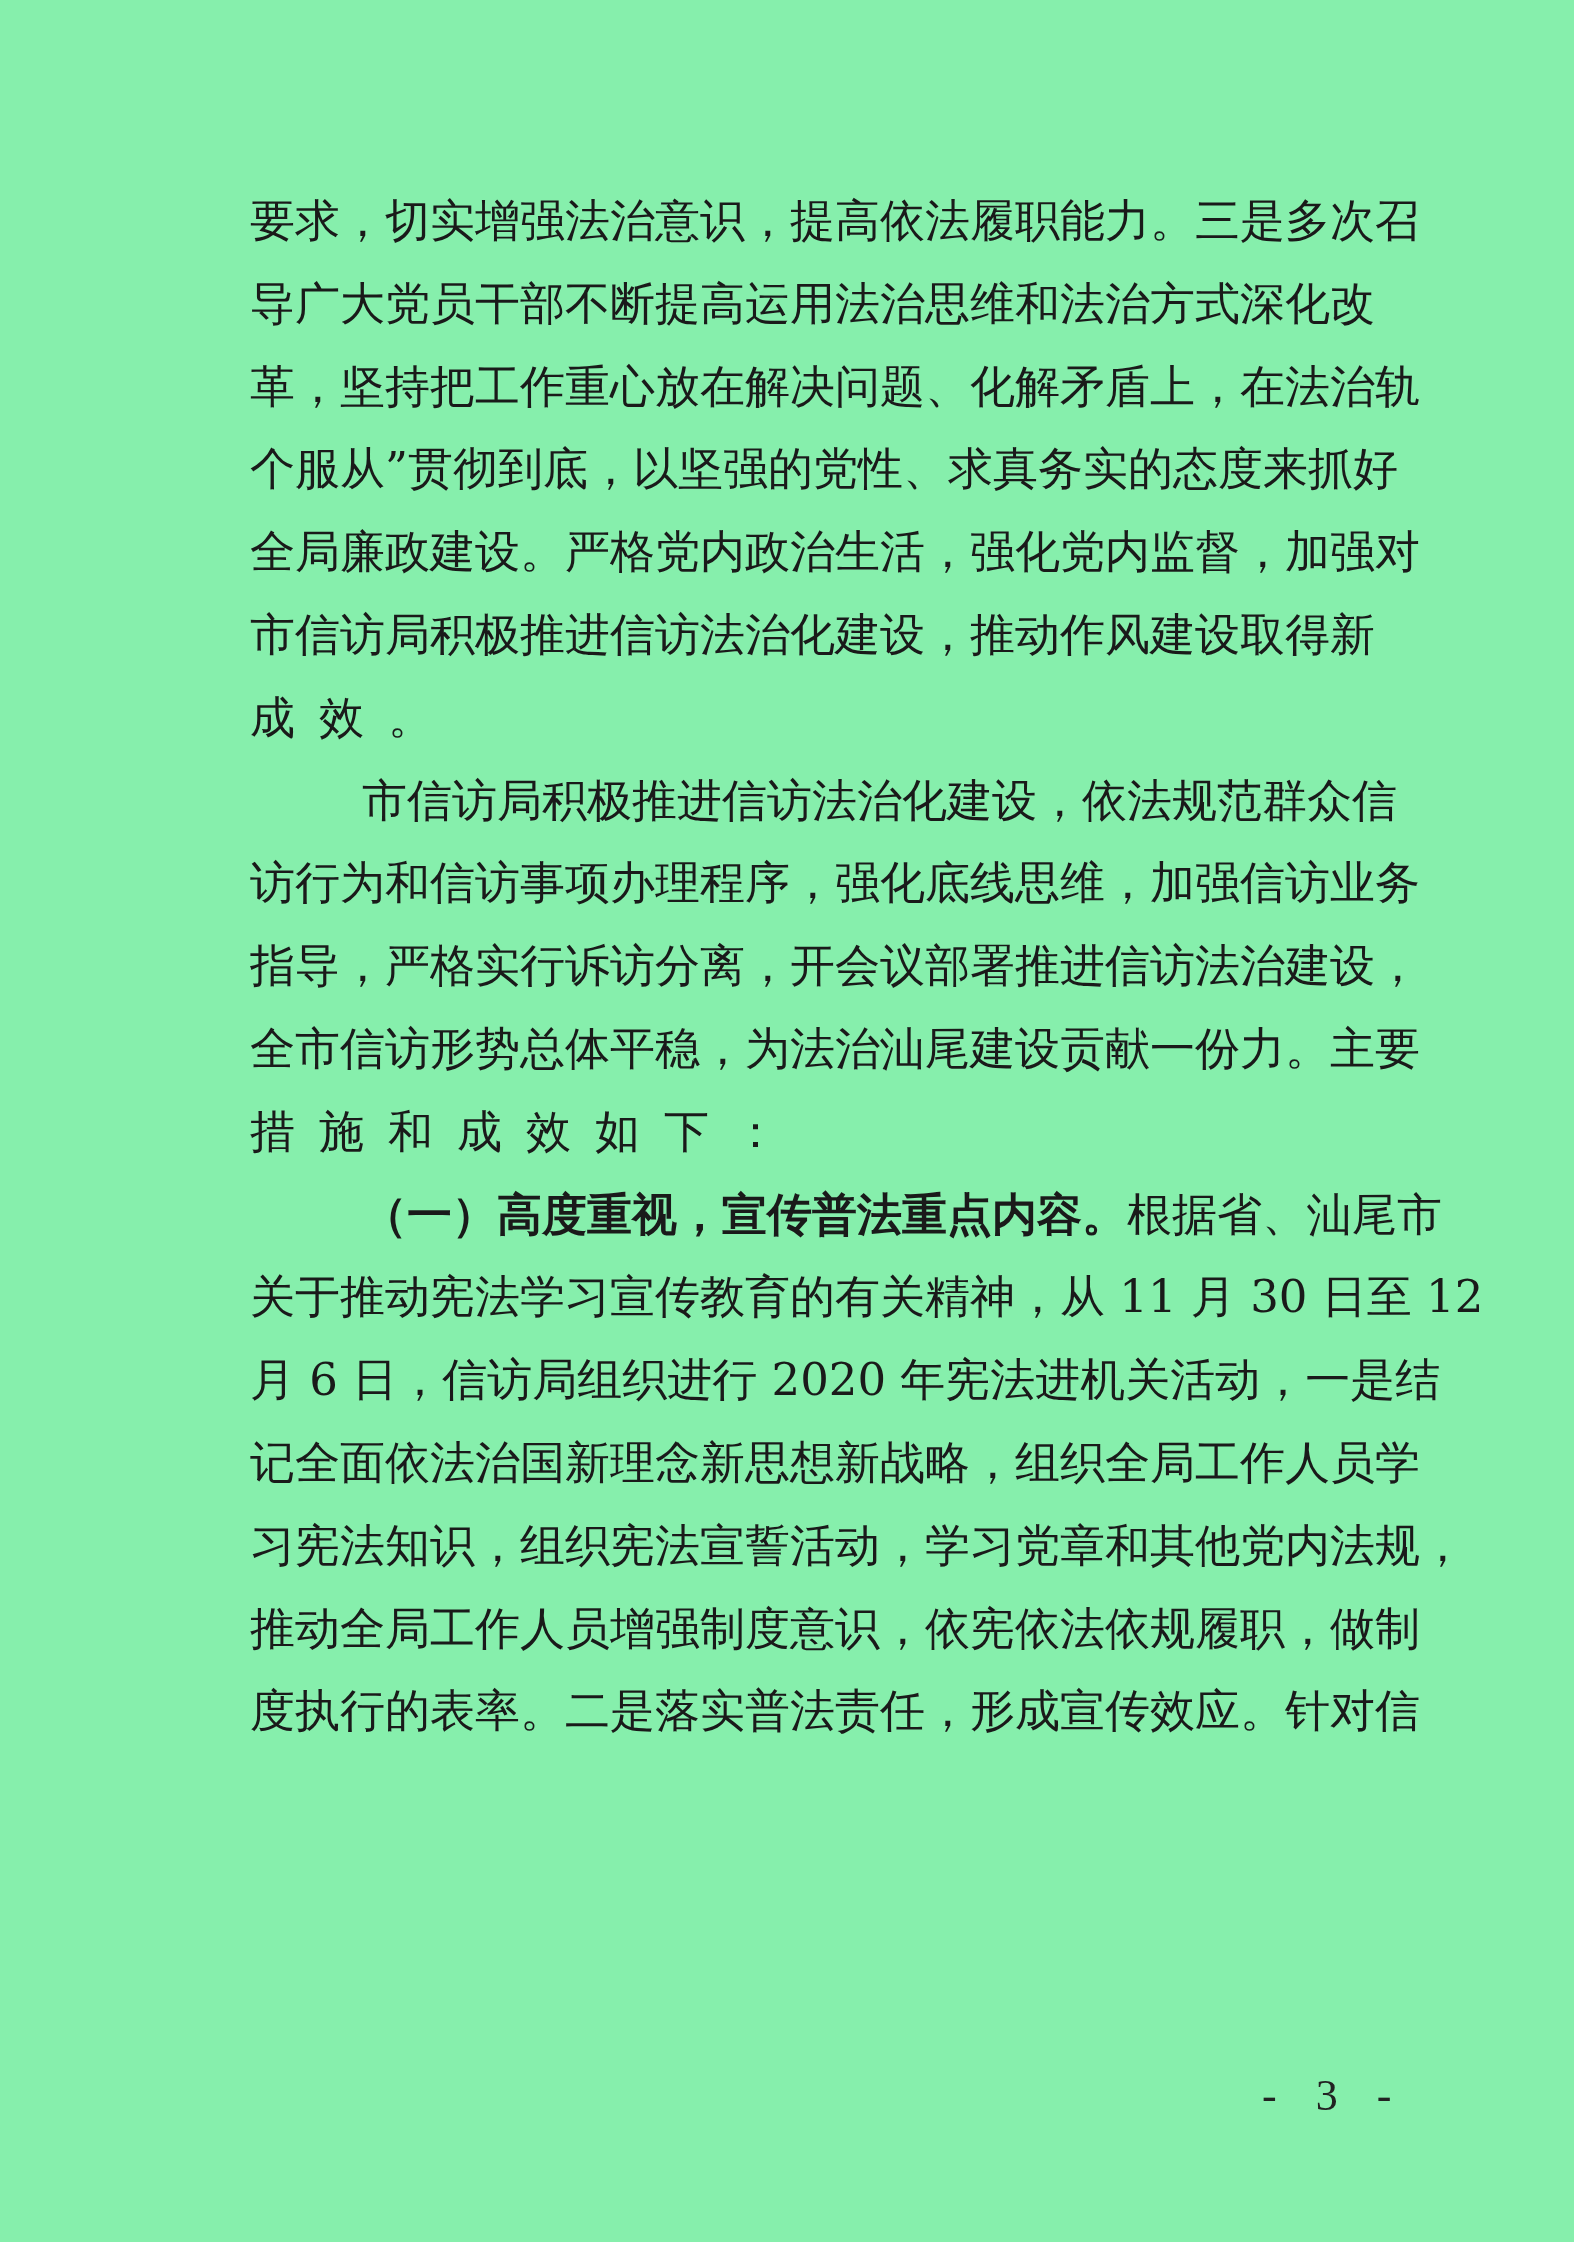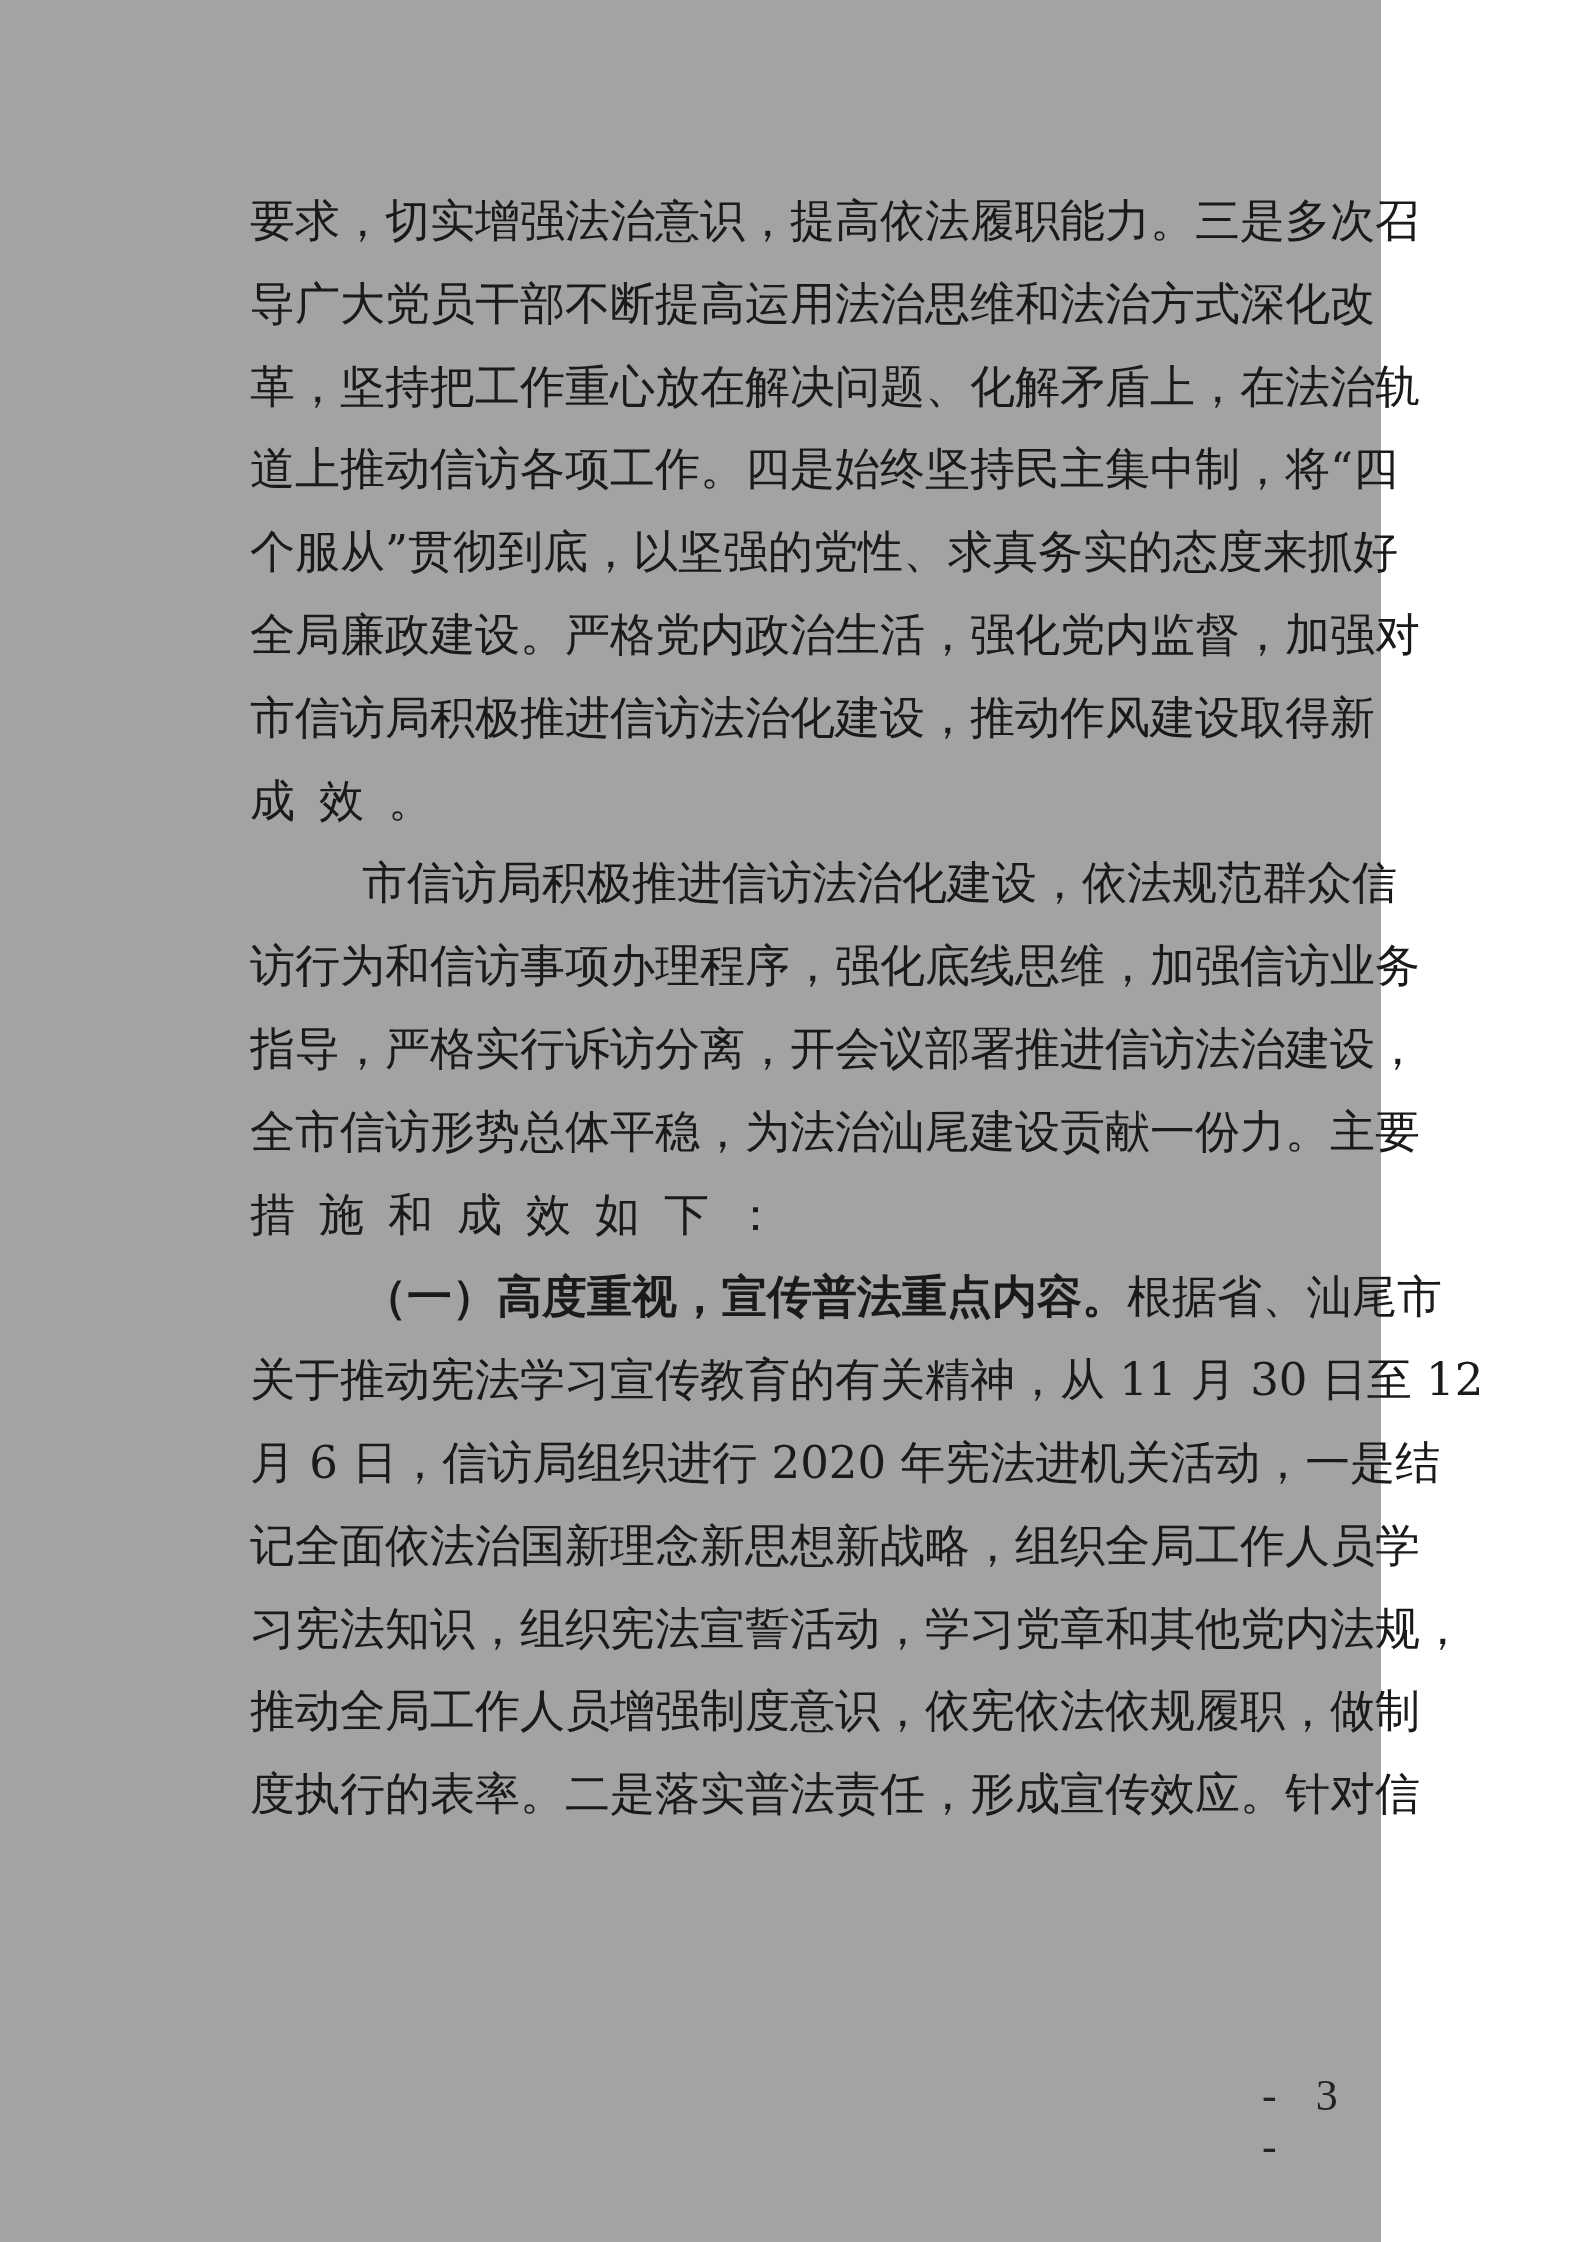--- a/index.html
+++ b/index.html
@@ -11,23 +11,23 @@
     width: 1586px;
     height: 2242px;
     position: relative;
     overflow: hidden;
     font-family: "DejaVu Serif", "Liberation Serif", serif;
     color: #1a1a1a;
   }
   .page {
     position: absolute;
     left: 0; top: 0;
-    width: 1381px;
+    width: 1574px;
     height: 2242px;
-    background: #a3a3a3;
+    background: #86efac;
   }
   .body-text {
     position: absolute;
     left: 250px;
     top: 180px;
     width: 1110px;
   }
   .line {
     height: 82.8px;
     line-height: 82.8px;
@@ -72,23 +72,20 @@
     <div class="line">
         <span class="t">要求，切实增强法治意识，提高依法履职能力。三是多次召</span>
       </div>
     <div class="line">
         <span class="t">导广大党员干部不断提高运用法治思维和法治方式深化改</span>
       </div>
     <div class="line">
         <span class="t">革，坚持把工作重心放在解决问题、化解矛盾上，在法治轨</span>
       </div>
     <div class="line">
-        <span class="t">道上推动信访各项工作。四是始终坚持民主集中制，将“四</span>
-      </div>
-    <div class="line">
         <span class="t">个服从”贯彻到底，以坚强的党性、求真务实的态度来抓好</span>
       </div>
     <div class="line">
         <span class="t">全局廉政建设。严格党内政治生活，强化党内监督，加强对</span>
       </div>
     <div class="line">
         <span class="t">市信访局积极推进信访法治化建设，推动作风建设取得新</span>
       </div>
     <div class="line last">
         <span class="t">成效。</span>

